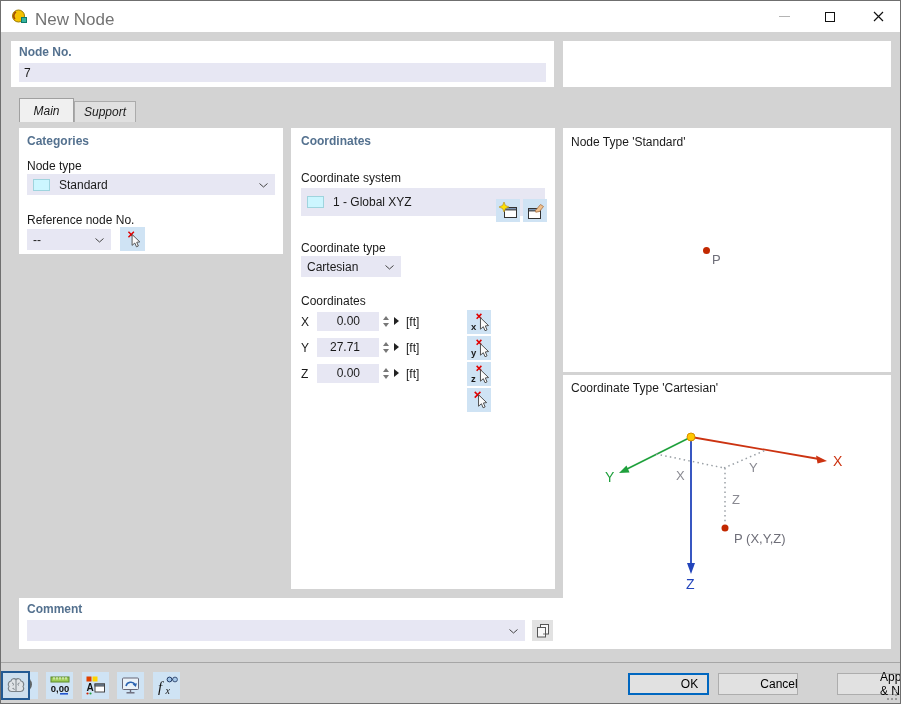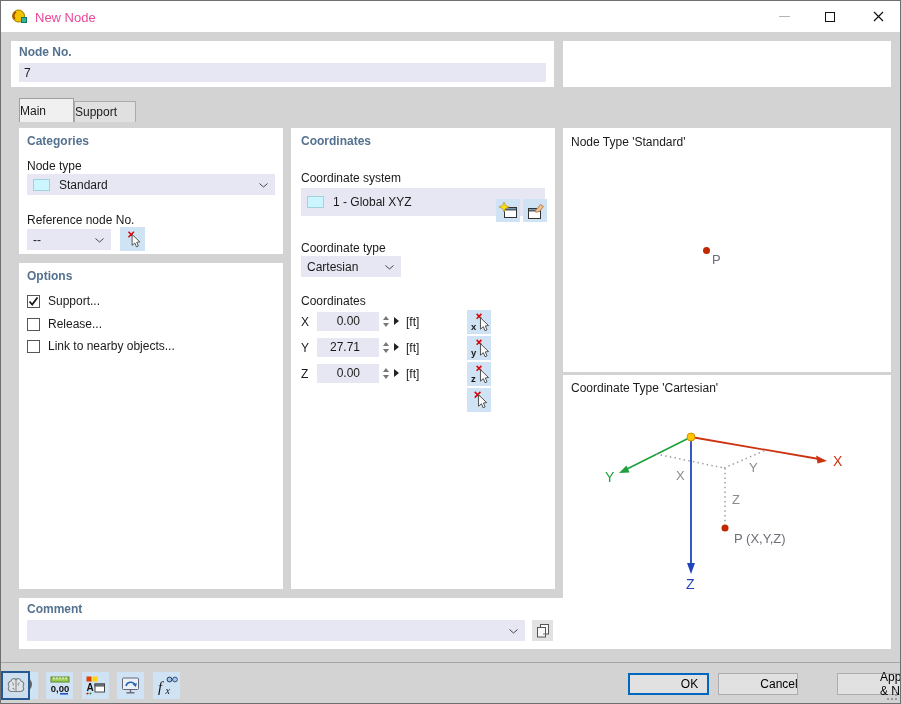--- a/index.html
+++ b/index.html
@@ -6,40 +6,40 @@
   html,body { background:#9a9a9a; }
   #window {
     position:relative; width:901px; height:704px;
     background:#d3d3d3; border:1px solid #6f6f6f;
     font-family:"Liberation Sans", sans-serif; font-size:12px; color:#1a1a1a;
     overflow:hidden;
   }
   .abs { position:absolute; }
   
   #titlebar { position:absolute; left:0; top:0; width:100%; height:31px; background:#ffffff; }
-  #title-text { position:absolute; left:34px; top:9px; font-size:13px; color:#ec4899; }
+  #title-text { position:absolute; left:34px; top:9px; font-size:17px; color:#737373; }
   .win-btn { position:absolute; top:0; width:46px; height:31px; display:flex; align-items:center; justify-content:center; }
   
   .panel { position:absolute; background:#ffffff; }
   .hdr { color:#54718f; font-weight:bold; font-size:12px; }
   .lbl { font-size:12px; color:#1a1a1a; }
   
   .field, .dd {
     background:#e7e7f3; position:absolute; display:flex; align-items:center;
   }
   .dd .chev { position:absolute; right:7px; top:50%; margin-top:-2px; }
   .swatch { width:17px; height:12px; background:#ccf6ff; border:1px solid #9fd4de; margin:0 9px 0 6px; flex:0 0 auto; }
   .numfield { background:#e7e7f3; position:absolute; height:19px; line-height:19px; text-align:right; padding-right:19px; }
   .spin { position:absolute; width:8px; height:19px; display:flex; flex-direction:column; align-items:center; justify-content:center; gap:3px; }
   .tri-up { width:0; height:0; border-left:3.5px solid transparent; border-right:3.5px solid transparent; border-bottom:4px solid #777; }
   .tri-dn { width:0; height:0; border-left:3.5px solid transparent; border-right:3.5px solid transparent; border-top:4px solid #777; }
   .tri-r  { position:absolute; width:0; height:0; border-left:5px solid #222; border-top:4px solid transparent; border-bottom:4px solid transparent; }
   .bluebtn { position:absolute; background:#cfe3f4; display:flex; align-items:center; justify-content:center; }
   
-  .tab { position:absolute; display:flex; align-items:center; justify-content:flex-start; }
+  .tab { position:absolute; display:flex; align-items:center; justify-content:center;font-style:italic; }
   #tab-main { left:18px; top:97px; width:55px; height:24px; background:#f0f0f0; border:1px solid #a0a0a0; border-bottom:none; }
   #tab-support { left:73px; top:100px; width:62px; height:21px; background:#e0e0e0; border:1px solid #ababab; border-bottom:none; }
   
   .chk { position:absolute; display:flex; align-items:center; gap:8px; height:14px; }
   .box { width:13px; height:13px; background:#fff; border:1px solid #555; display:flex; align-items:center; justify-content:center; }
   
   .btn { position:absolute; top:672px; height:22px; background:#e1e1e1; border:1px solid #adadad;
          display:flex; align-items:center; justify-content:center; font-size:12px; color:#000;padding-left:42px; }
   #ok-button { left:627px; width:81px; border:2px solid #0067c0; }
   #cancel-button { left:717px; width:80px; }
@@ -107,39 +107,20 @@
       </svg>
     </div>
     <div class="bluebtn" style="left:101px;top:99px;width:25px;height:24px">
       <svg width="20" height="20" viewBox="0 0 22 22">
         <path d="M6 3 L12 9 M12 3 L6 9" stroke="#e00000" stroke-width="1.6"></path>
         <path d="M10 6 L10 18 L13 15.4 L14.8 19.6 L16.9 18.7 L15.1 14.6 L18.5 14.2 Z" fill="#fbfbfb" stroke="#4a4a4a"></path>
       </svg>
     </div>
   </div>
 
-  <div class="panel" style="left:18px;top:262px;width:264px;height:326px">
-    <span class="hdr abs" style="left:8px;top:6px">Options</span>
-    <div class="chk" style="left:8px;top:31px">
-      <span class="box">
-        <svg width="11" height="11" viewBox="0 0 11 11">
-            <path d="M1.5 5.5 L4.2 8.5 L9.5 1.5" stroke="#1a1a1a" stroke-width="1.8" fill="none"></path>
-          </svg>
-      </span>
-      <span>Support...</span>
-    </div>
-    <div class="chk" style="left:8px;top:54px">
-      <span class="box"></span>
-      <span>Release...</span>
-    </div>
-    <div class="chk" style="left:8px;top:76px">
-      <span class="box"></span>
-      <span>Link to nearby objects...</span>
-    </div>
-  </div>
 
   <div class="panel" style="left:290px;top:127px;width:264px;height:461px">
     <span class="hdr abs" style="left:10px;top:6px">Coordinates</span>
     <span class="lbl abs" style="left:10px;top:43px">Coordinate system</span>
     <div class="dd" style="left:10px;top:60px;width:244px;height:28px">
       <span class="swatch"></span>
       <span>1 - Global XYZ</span>
       <svg class="chev" width="9" height="5" viewBox="0 0 9 5">
         <path d="M0.5 0.5 L4.5 4 L8.5 0.5" stroke="#444" fill="none"></path>
       </svg>

